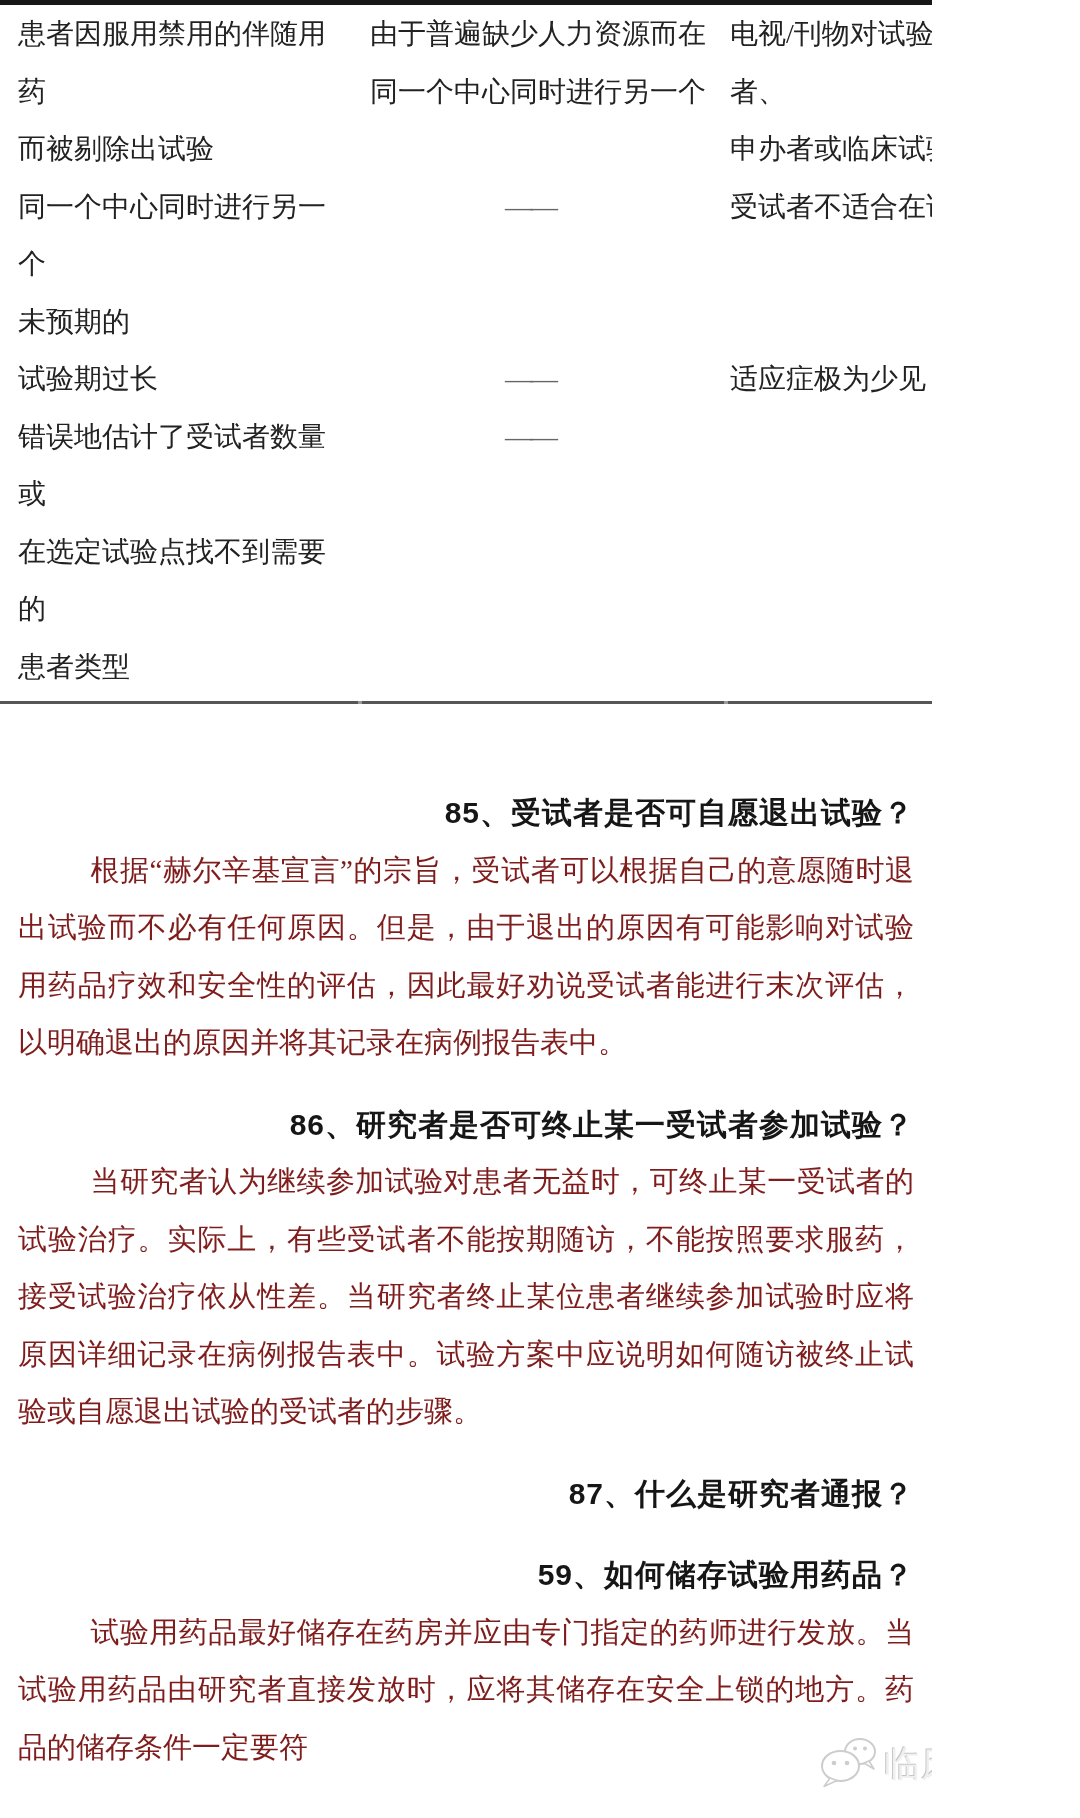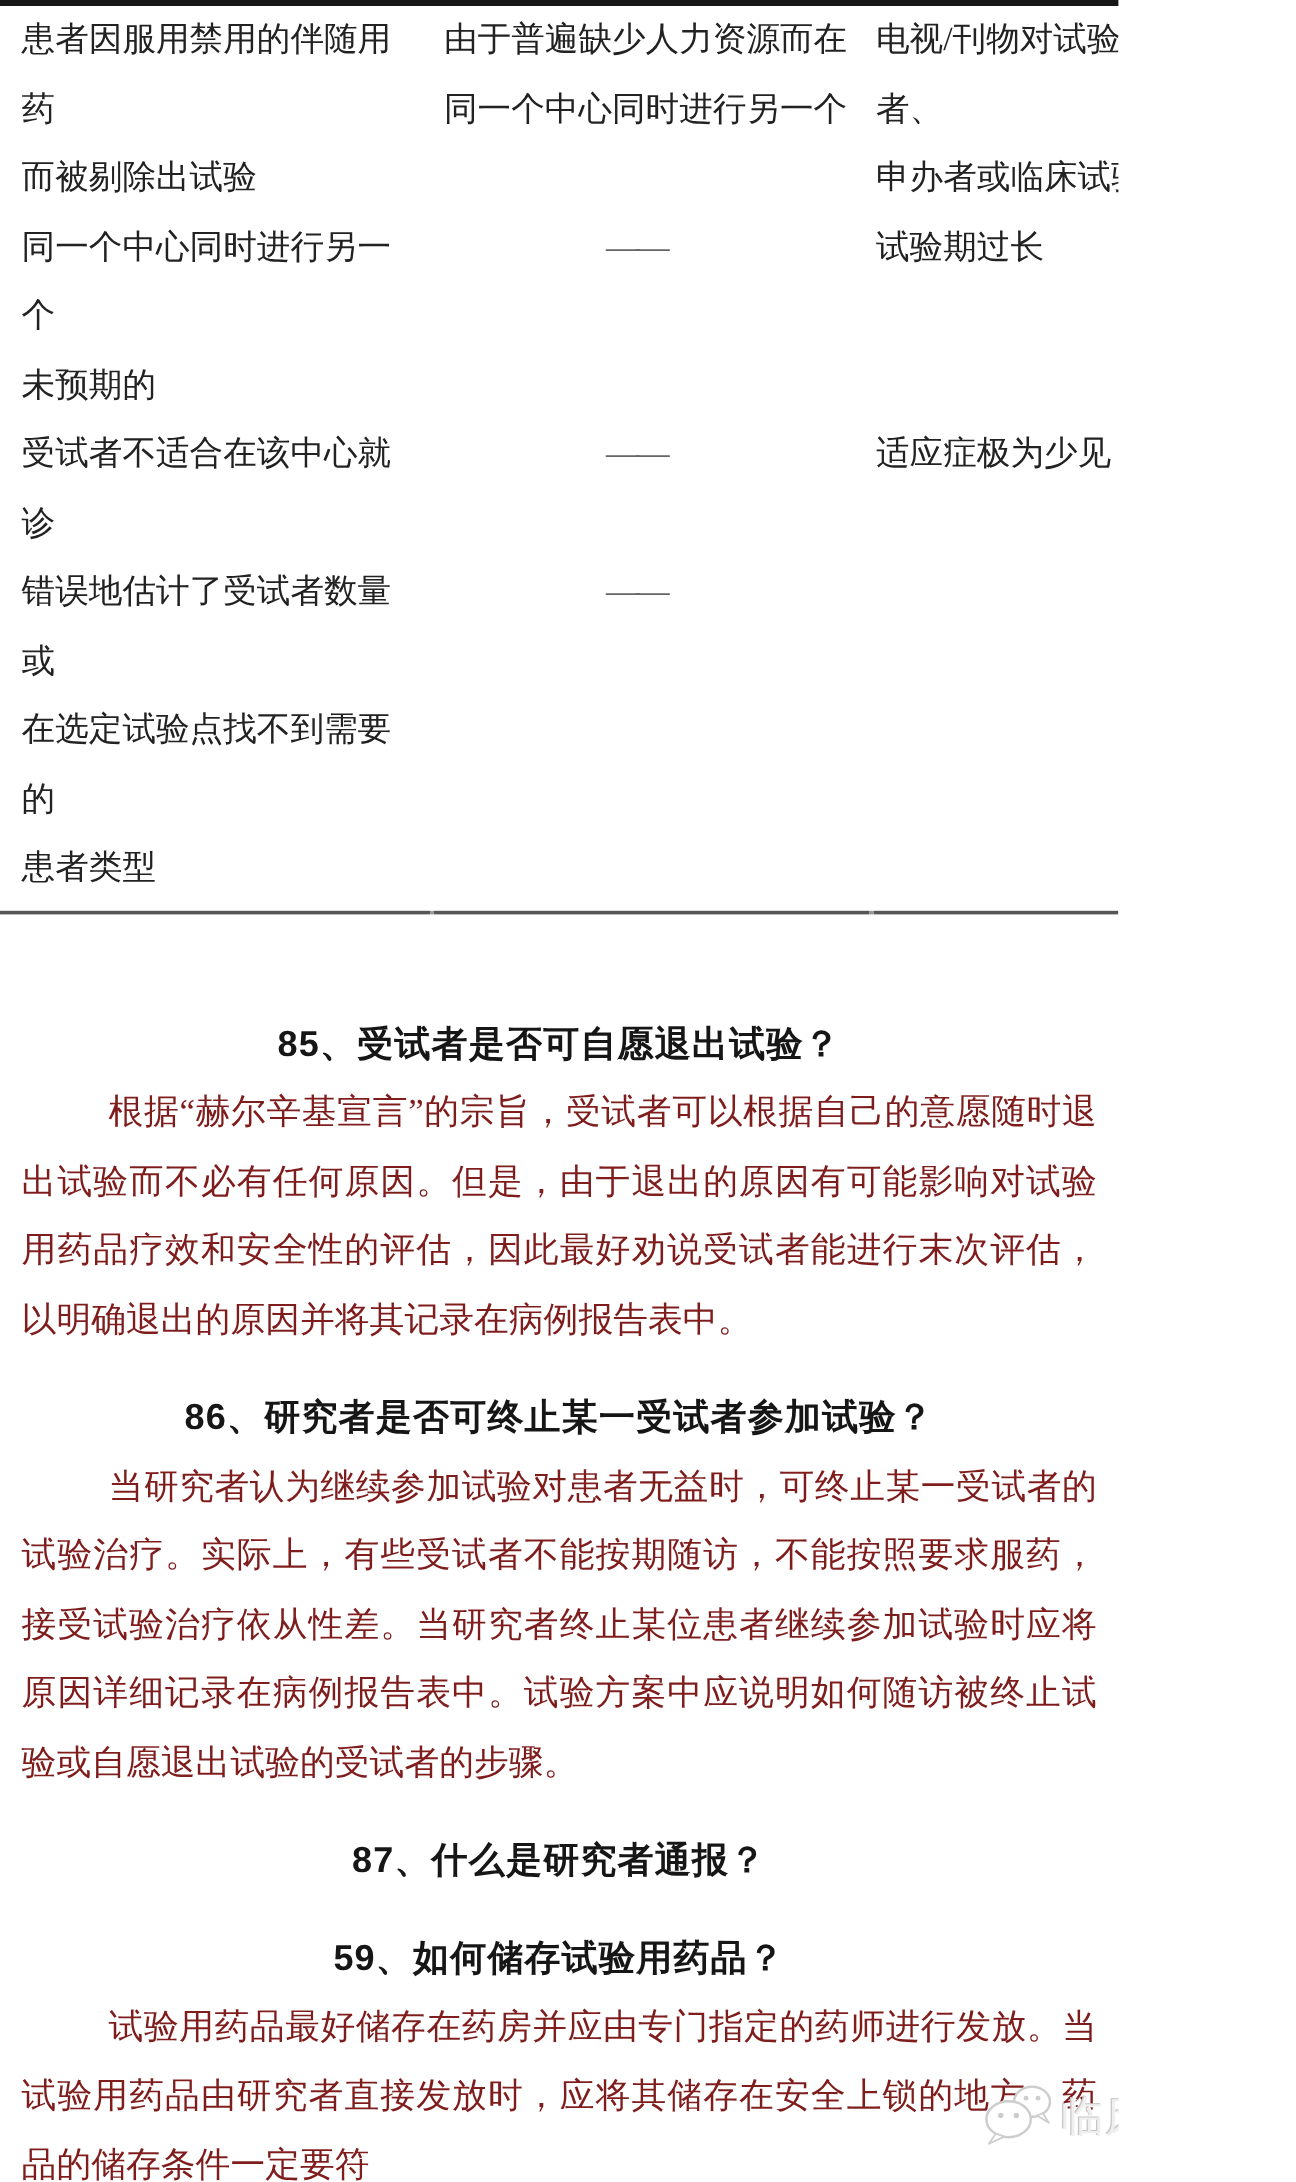--- a/index.html
+++ b/index.html
@@ -56,21 +56,21 @@
     line-height: 57.5px;
     text-align: justify;
   }
   .qa-heading {
     font-family: "Liberation Sans", "DejaVu Sans", sans-serif;
     font-size: 30px;
     font-weight: 700;
     line-height: 57.5px;
     color: #161616;
     margin: 24px 0 0 0;
-    text-align: center;
+    text-align: right;
     letter-spacing: 1px;
   }
   .qa-heading.first { margin-top: 80px; }
   .qa-para {
     margin: 0;
     text-indent: 2.5em;
     color: #7f1d1d;
   }
   
   .watermark {
@@ -115,22 +115,22 @@
 而被剔除出试验</div>
     <div class="tcell">由于普遍缺少人力资源而在
 同一个中心同时进行另一个</div>
     <div class="tcell">电视/刊物对试验点、研究者、
 申办者或临床试验的报道</div>
 
     <div class="tcell">同一个中心同时进行另一个
 未预期的</div>
     <div class="tcell cell-dash">——</div>
 
+    <div class="tcell">受试者不适合在该中心就诊</div>
     <div class="tcell">试验期过长</div>
-    <div class="tcell">受试者不适合在该中心就诊</div>
     <div class="tcell cell-dash">——</div>
 
     <div class="tcell">适应症极为少见</div>
     <div class="tcell">错误地估计了受试者数量或
 在选定试验点找不到需要的
 患者类型</div>
     <div class="tcell cell-dash">——</div>
   </div>
 
   <div class="table-bottom-border"></div>

